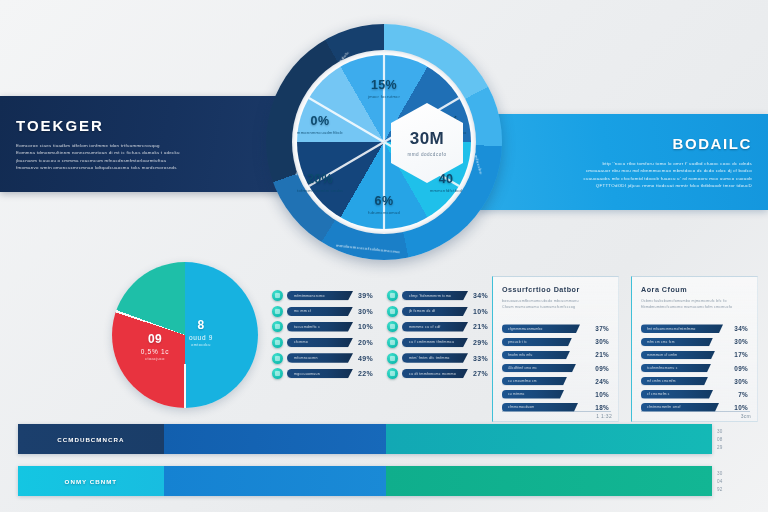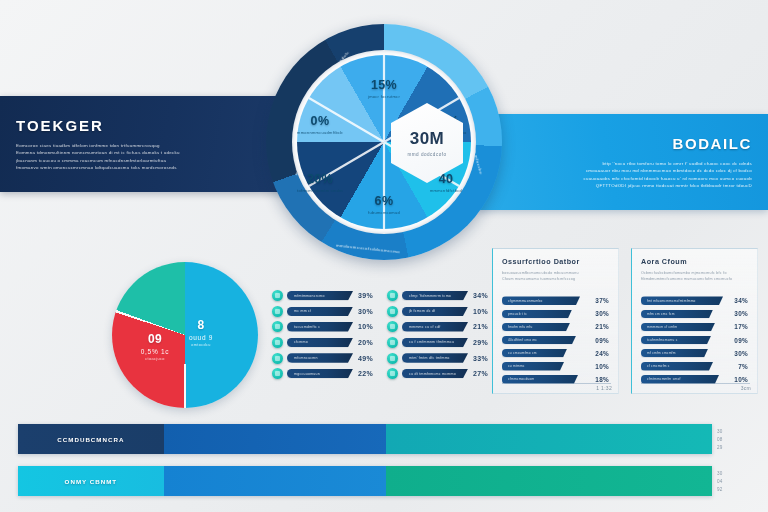--- a/index.html
+++ b/index.html
@@ -307,20 +307,21 @@
   }
   .card {
     width: 127px;
     background: linear-gradient(180deg, rgba(255,255,255,.62) 0%, rgba(246,248,250,.42) 100%);
     border-left: 1.4px solid #3fc0d8;
     border-top: 1px solid rgba(120,170,200,.35);
     border-right: 1px solid rgba(120,170,200,.18);
     border-bottom: 1px solid rgba(120,170,200,.30);
     padding: 8px 7px 6px 9px;
     position: relative;
+    margin-top: 28px;
   }
   .card-title {
     font-size: 7.2px;
     font-weight: bold;
     letter-spacing: .5px;
     color: #2b3f58;
     margin-bottom: 4px;
     filter: blur(.35px);
     white-space: nowrap;
     overflow: hidden;

